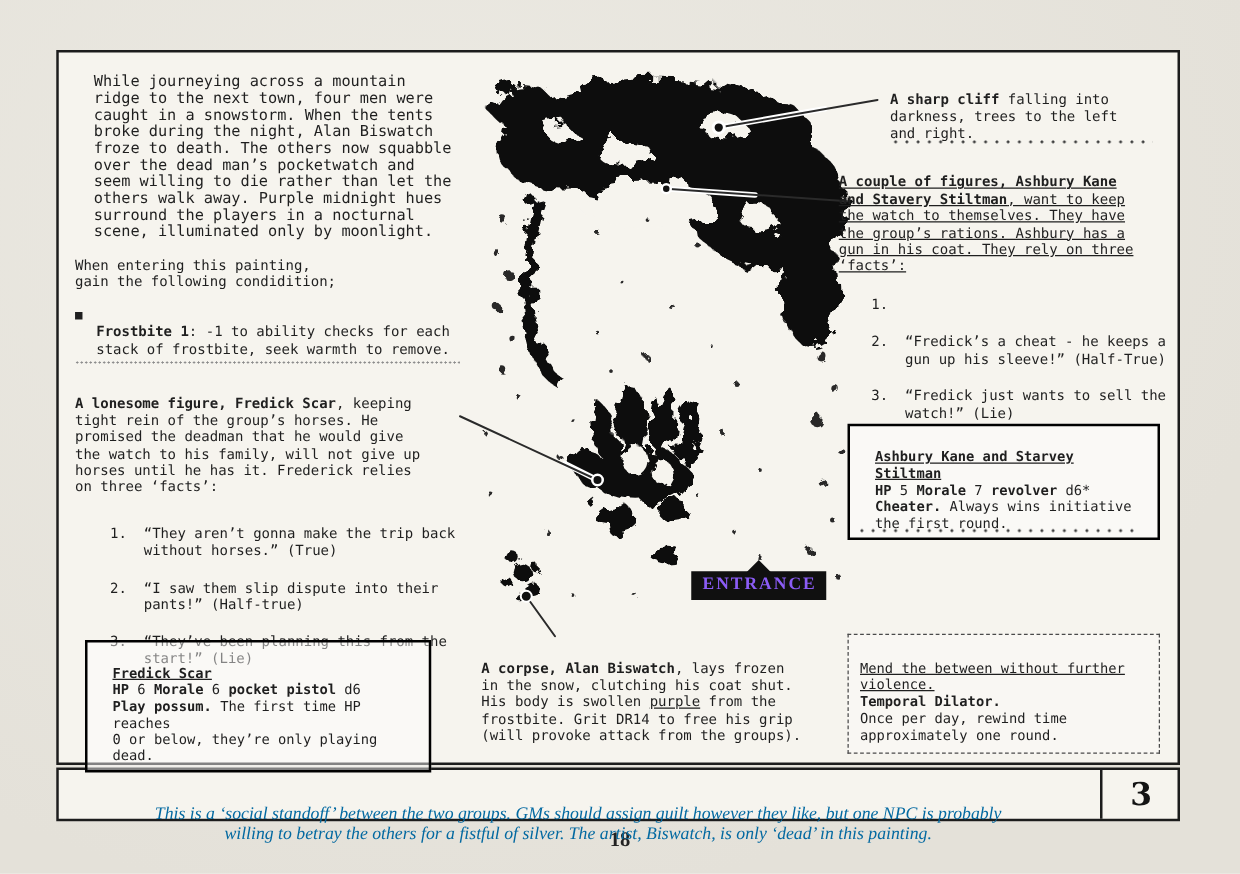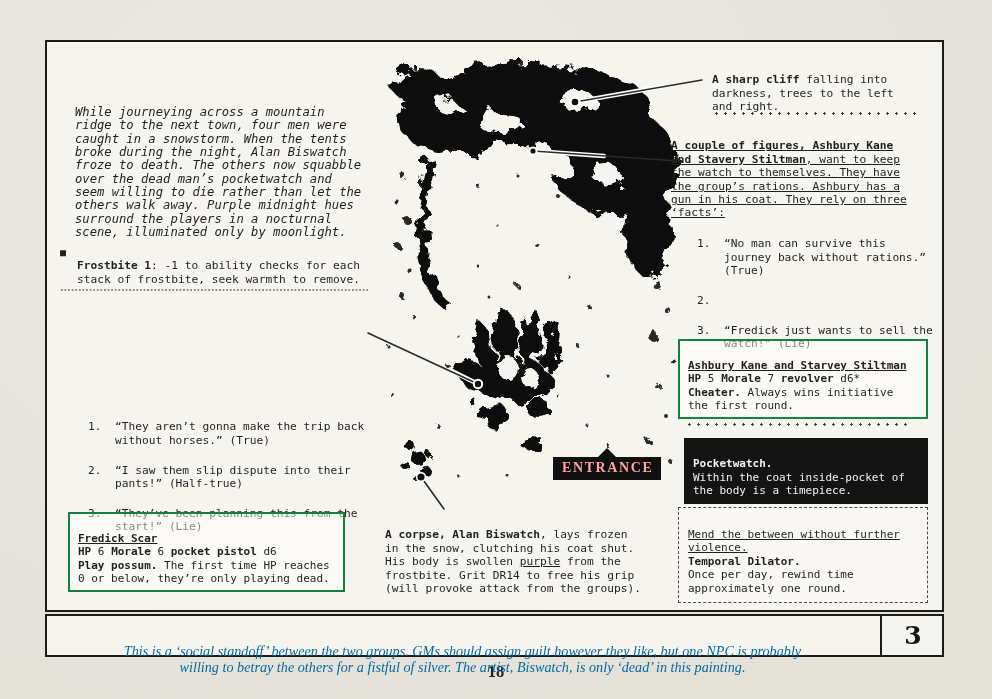--- a/index.html
+++ b/index.html
@@ -4,53 +4,53 @@
 <style>
   html,body{margin:0;padding:0;}
   body{width:992px;height:699px;background:radial-gradient(ellipse at 35% 25%, #eceae3, #e4e1d9 75%);
        font-family:"DejaVu Sans Mono", monospace;}
   .sheet{position:relative;width:992px;height:699px;overflow:hidden;}
   .abs{position:absolute;}
   .frame{left:45px;top:40px;width:899px;height:572px;border:2px solid #1c1c1c;
          background:#f6f4ee;box-sizing:border-box;z-index:0;}
   .mono{font-family:"DejaVu Sans Mono", monospace;font-size:11.2px;line-height:13.4px;
         color:#1f1f1f;white-space:pre-line;z-index:3;}
-  .i{font-style:italic;margin-top:47px;}
+  .i{}
   .b{font-weight:bold;}
   .u{text-decoration:underline;}
   .intro{left:75px;top:59px;width:300px;font-size:12.2px;line-height:13.35px;}
   .cond{left:60px;top:206px;width:310px;}
   .frost{left:60px;top:246px;width:314px;padding-left:17px;box-sizing:border-box;}
   .frost .blt{position:absolute;left:0;top:0;font-style:normal;font-size:10px;}
   .finesep{left:60px;top:289px;width:308px;height:2px;z-index:3;
      background-image:radial-gradient(circle,#8a8a8a 0.7px,transparent 0.95px);
      background-size:3.6px 2px;background-repeat:repeat-x;}
   .lonesome{left:60px;top:303px;width:302px;}
   .factlist{z-index:3;}
   .factlist .item{display:grid;grid-template-columns:27px 1fr;margin-bottom:3px;}
   .leftlist{left:88px;top:407px;width:290px;}
   .rightlist{left:697px;top:224px;width:236px;}
-  .statbox{border:2px solid #15803d;padding:5px 8px;box-sizing:border-box;background:rgba(255,255,255,.45);
+  .statbox{border:2px solid #000000;padding:5px 20px;box-sizing:border-box;background:rgba(255,255,255,.45);
            font-size:11px;line-height:13.2px;z-index:3;}
   .statbox .title{font-weight:bold;text-decoration:underline;}
   .fredickbox{left:68px;top:512px;width:277px;}
   .ashburybox{left:678px;top:339px;width:250px;}
   .corpse{left:385px;top:515px;width:292px;}
   .cliff{left:712px;top:60px;width:218px;}
   .dotsep{height:3px;z-index:3;background-repeat:repeat-x;
      background-image:radial-gradient(circle,#3d3d3d 1.05px,transparent 1.3px);
      background-size:9px 3px;}
   .sep2{left:712px;top:112px;width:210px;}
   .sep3{left:685px;top:423px;width:226px;}
   .couple{left:671px;top:126px;width:245px;text-decoration:underline;}
   .pocketbox{left:684px;top:438px;width:244px;background:#141414;color:#f3f2ef;
      padding:6px 9px;box-sizing:border-box;font-size:11px;line-height:13.4px;z-index:3;}
   .objbox{left:678px;top:507px;width:250px;border:1.6px dashed #4a4a4a;background:rgba(255,255,255,.3);
      padding:6px 9px;box-sizing:border-box;font-size:11px;line-height:13.6px;z-index:3;}
-  .entrance{left:553px;top:457px;background:#101010;color:#fca5a5;z-index:4;
+  .entrance{left:553px;top:457px;background:#101010;color:#8b5cf6;z-index:4;
      font-family:"Liberation Serif", serif;font-weight:bold;font-size:14px;letter-spacing:1.6px;
      padding:3px 8px 4px 9px;line-height:16px;}
   .entrance::before{content:"";position:absolute;top:-9px;left:50%;margin-left:-10px;
      border-left:10px solid transparent;border-right:10px solid transparent;
      border-bottom:10px solid #101010;}
   .footerbox{left:45px;top:614px;width:899px;height:43px;border:2px solid #1c1c1c;
      background:#f6f4ee;box-sizing:border-box;z-index:2;}
   .footnote{left:47px;top:614px;width:831px;height:43px;display:flex;align-items:center;
      justify-content:center;text-align:center;z-index:3;
      font-family:"Liberation Serif", serif;font-style:italic;font-size:14.2px;line-height:16px;
@@ -189,28 +189,38 @@
 ridge to the next town, four men were
 caught in a snowstorm. When the tents
 broke during the night, Alan Biswatch
 froze to death. The others now squabble
 over the dead man’s pocketwatch and
 seem willing to die rather than let the
 others walk away. Purple midnight hues
 surround the players in a nocturnal
 scene, illuminated only by moonlight.</div>
 
+  <div class="abs mono cond">When entering this painting,
+gain the following condidition;</div>
 
   <div class="abs mono frost">
     <span class="blt">■</span><span class="b">Frostbite 1</span><span>: -1 to ability checks for each
 stack of frostbite, seek warmth to remove.</span>
   </div>
 
   <div class="abs finesep"></div>
 
+  <div class="abs mono lonesome">
+    <span class="b">A lonesome figure, Fredick Scar</span><span>, keeping
+tight rein of the group’s horses. He
+promised the deadman that he would give
+the watch to his family, will not give up
+horses until he has it. Frederick relies
+on three ‘facts’:</span>
+  </div>
 
   <div class="abs mono factlist leftlist">
     <div class="item">
       <span>1.</span><span>“They aren’t gonna make the trip back
 without horses.” (True)</span>
     </div>
     <div class="item">
       <span>2.</span><span>“I saw them slip dispute into their
 pants!” (Half-true)</span>
     </div>
@@ -249,47 +259,41 @@
     <span class="b">A couple of figures, Ashbury Kane
 and Stavery Stiltman</span><span>, want to keep
 the watch to themselves. They have
 the group’s rations. Ashbury has a
 gun in his coat. They rely on three
 ‘facts’:</span>
   </div>
 
   <div class="abs mono factlist rightlist">
     <div class="item">
-      <span>1.</span><span>“No man can survive this
-journey back without rations.”
-(True)</span>
-    </div>
-    <div class="item">
-      <span>2.</span>
+      <span>1.</span>
+    </div>
+    <div class="item">
+      <span>2.</span><span>“Fredick’s a cheat - he keeps a
+gun up his sleeve!” (Half-True)</span>
     </div>
     <div class="item">
       <span>3.</span><span>“Fredick just wants to sell the
 watch!” (Lie)</span>
     </div>
   </div>
 
   <div class="abs mono statbox ashburybox">
     <span class="title">Ashbury Kane and Starvey Stiltman</span><span>
 </span><span class="b">HP</span><span> 5 </span><span class="b">Morale</span><span> 7 </span><span class="b">revolver</span><span> d6*</span><span>
 </span><span class="b">Cheater.</span><span> Always wins initiative
 the first round.</span>
   </div>
 
   <div class="abs dotsep sep3"></div>
 
-  <div class="abs mono pocketbox">
-    <span class="b">Pocketwatch.</span><span>
-</span><span>Within the coat inside-pocket of
-the body is a timepiece.</span>
-  </div>
 
   <div class="abs mono objbox">
     <span class="u">Mend the between without further
 violence.</span><span>
 </span><span class="b">Temporal Dilator.</span><span>
 </span><span>Once per day, rewind time
 approximately one round.</span>
   </div>
 
   <div class="abs footerbox"></div>

